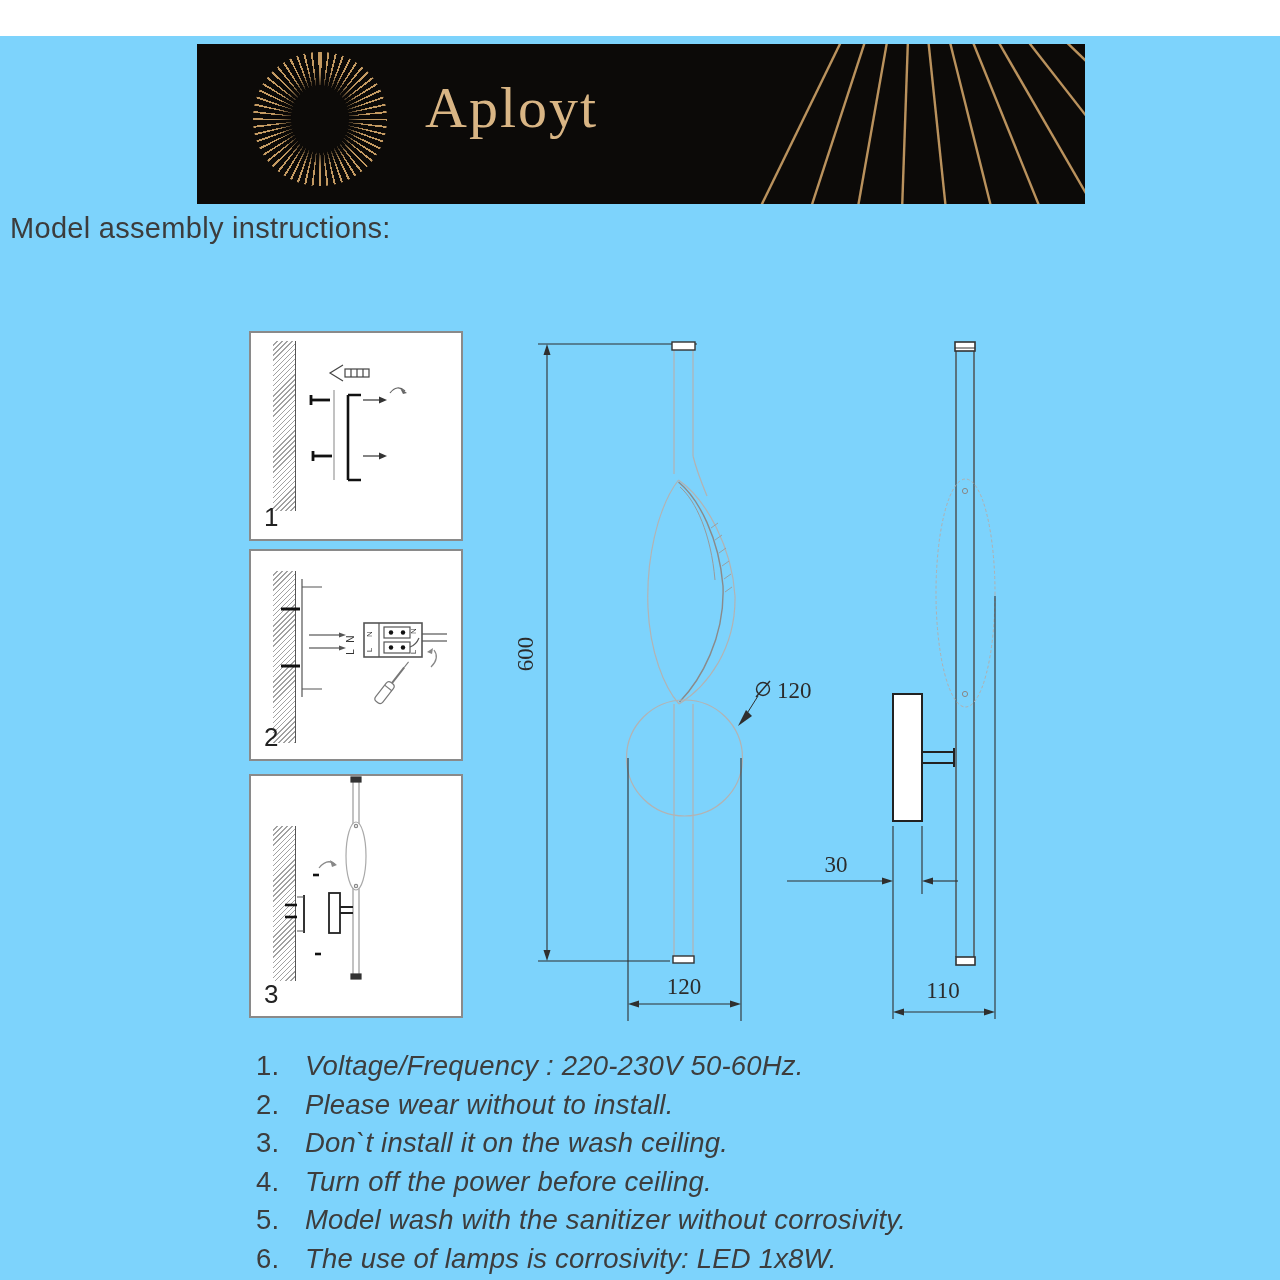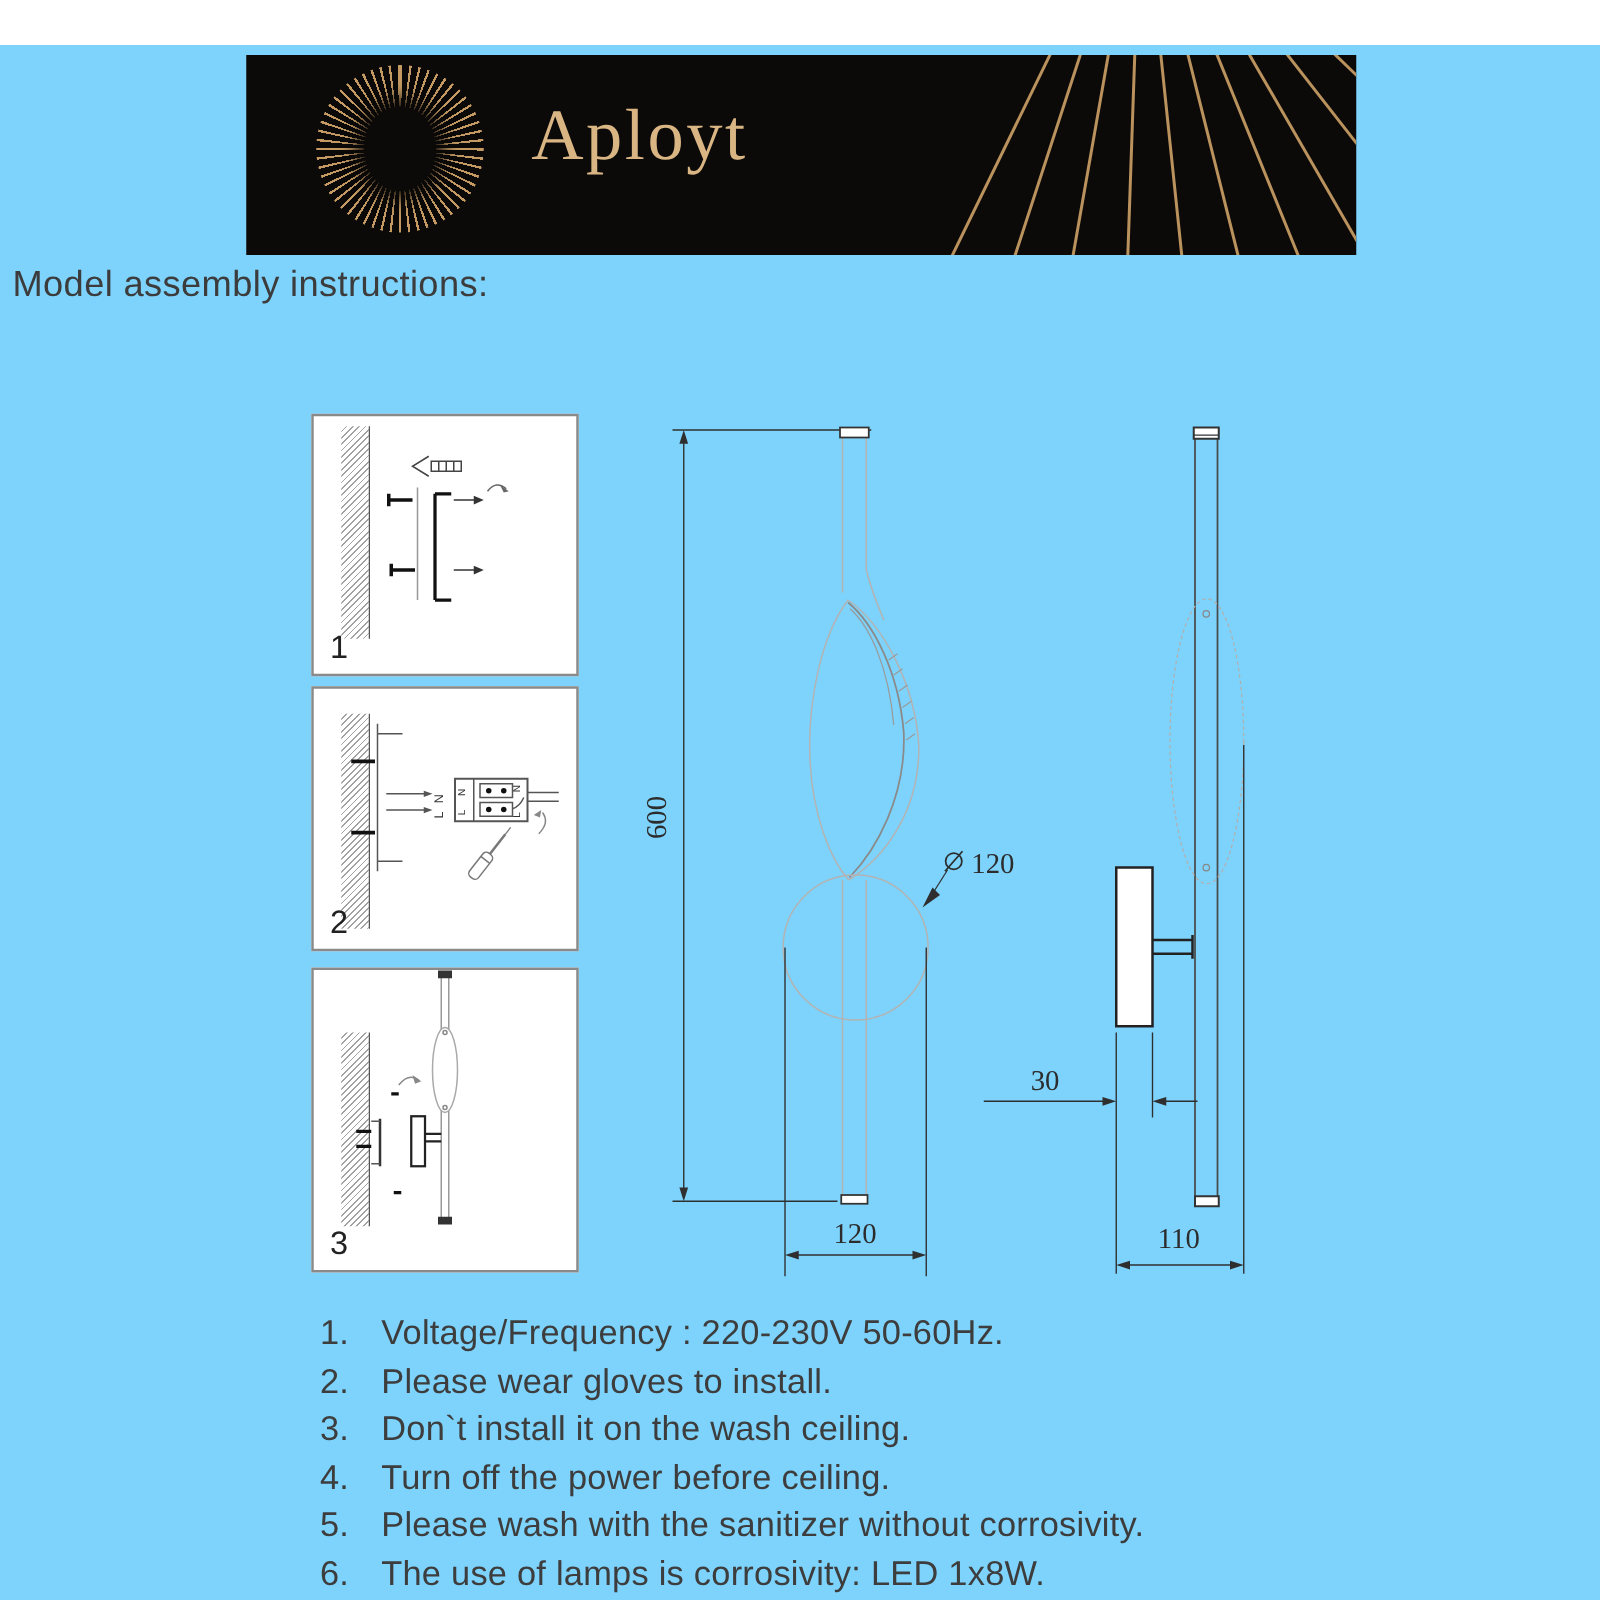--- a/index.html
+++ b/index.html
@@ -36,21 +36,21 @@
   .step-box svg{position:absolute;left:0;top:0;}
 
   
   #drawing{position:absolute;left:500px;top:290px;}
   .dim-text{font-family:"Liberation Serif",serif;font-size:23px;fill:#2c2c2c;}
 
   
   #inst{position:absolute;left:256px;top:1016px;width:830px;}
   .inst-row{display:flex;font-size:27.5px;letter-spacing:.2px;color:#3d3d3d;margin-bottom:10.5px;line-height:28px;}
   .inst-num{width:49px;flex:0 0 49px;}
-  .inst-text{flex:1;}
+  .inst-text{flex:1;font-style:italic;}
 </style>
 </head>
 <body>
 
 <div id="page">
 
   <div id="banner">
     <div id="sunburst">
       <div id="sunburst-core"></div>
     </div>
@@ -280,33 +280,33 @@
     </g>
   </svg>
 
   <div id="inst">
     <div class="inst-row">
       <span class="inst-num">1.</span>
       <span class="inst-text">Voltage/Frequency : 220-230V 50-60Hz.</span>
     </div>
     <div class="inst-row">
       <span class="inst-num">2.</span>
-      <span class="inst-text">Please wear gloves to install.</span>
+      <span class="inst-text">Please wear without to install.</span>
     </div>
     <div class="inst-row">
       <span class="inst-num">3.</span>
       <span class="inst-text">Don`t install it on the wash ceiling.</span>
     </div>
     <div class="inst-row">
       <span class="inst-num">4.</span>
       <span class="inst-text">Turn off the power before ceiling.</span>
     </div>
     <div class="inst-row">
       <span class="inst-num">5.</span>
-      <span class="inst-text">Please wash with the sanitizer without corrosivity.</span>
+      <span class="inst-text">Model wash with the sanitizer without corrosivity.</span>
     </div>
     <div class="inst-row">
       <span class="inst-num">6.</span>
       <span class="inst-text">The use of lamps is corrosivity: LED 1x8W.</span>
     </div>
   </div>
 
 </div>
 
 </body></html>

